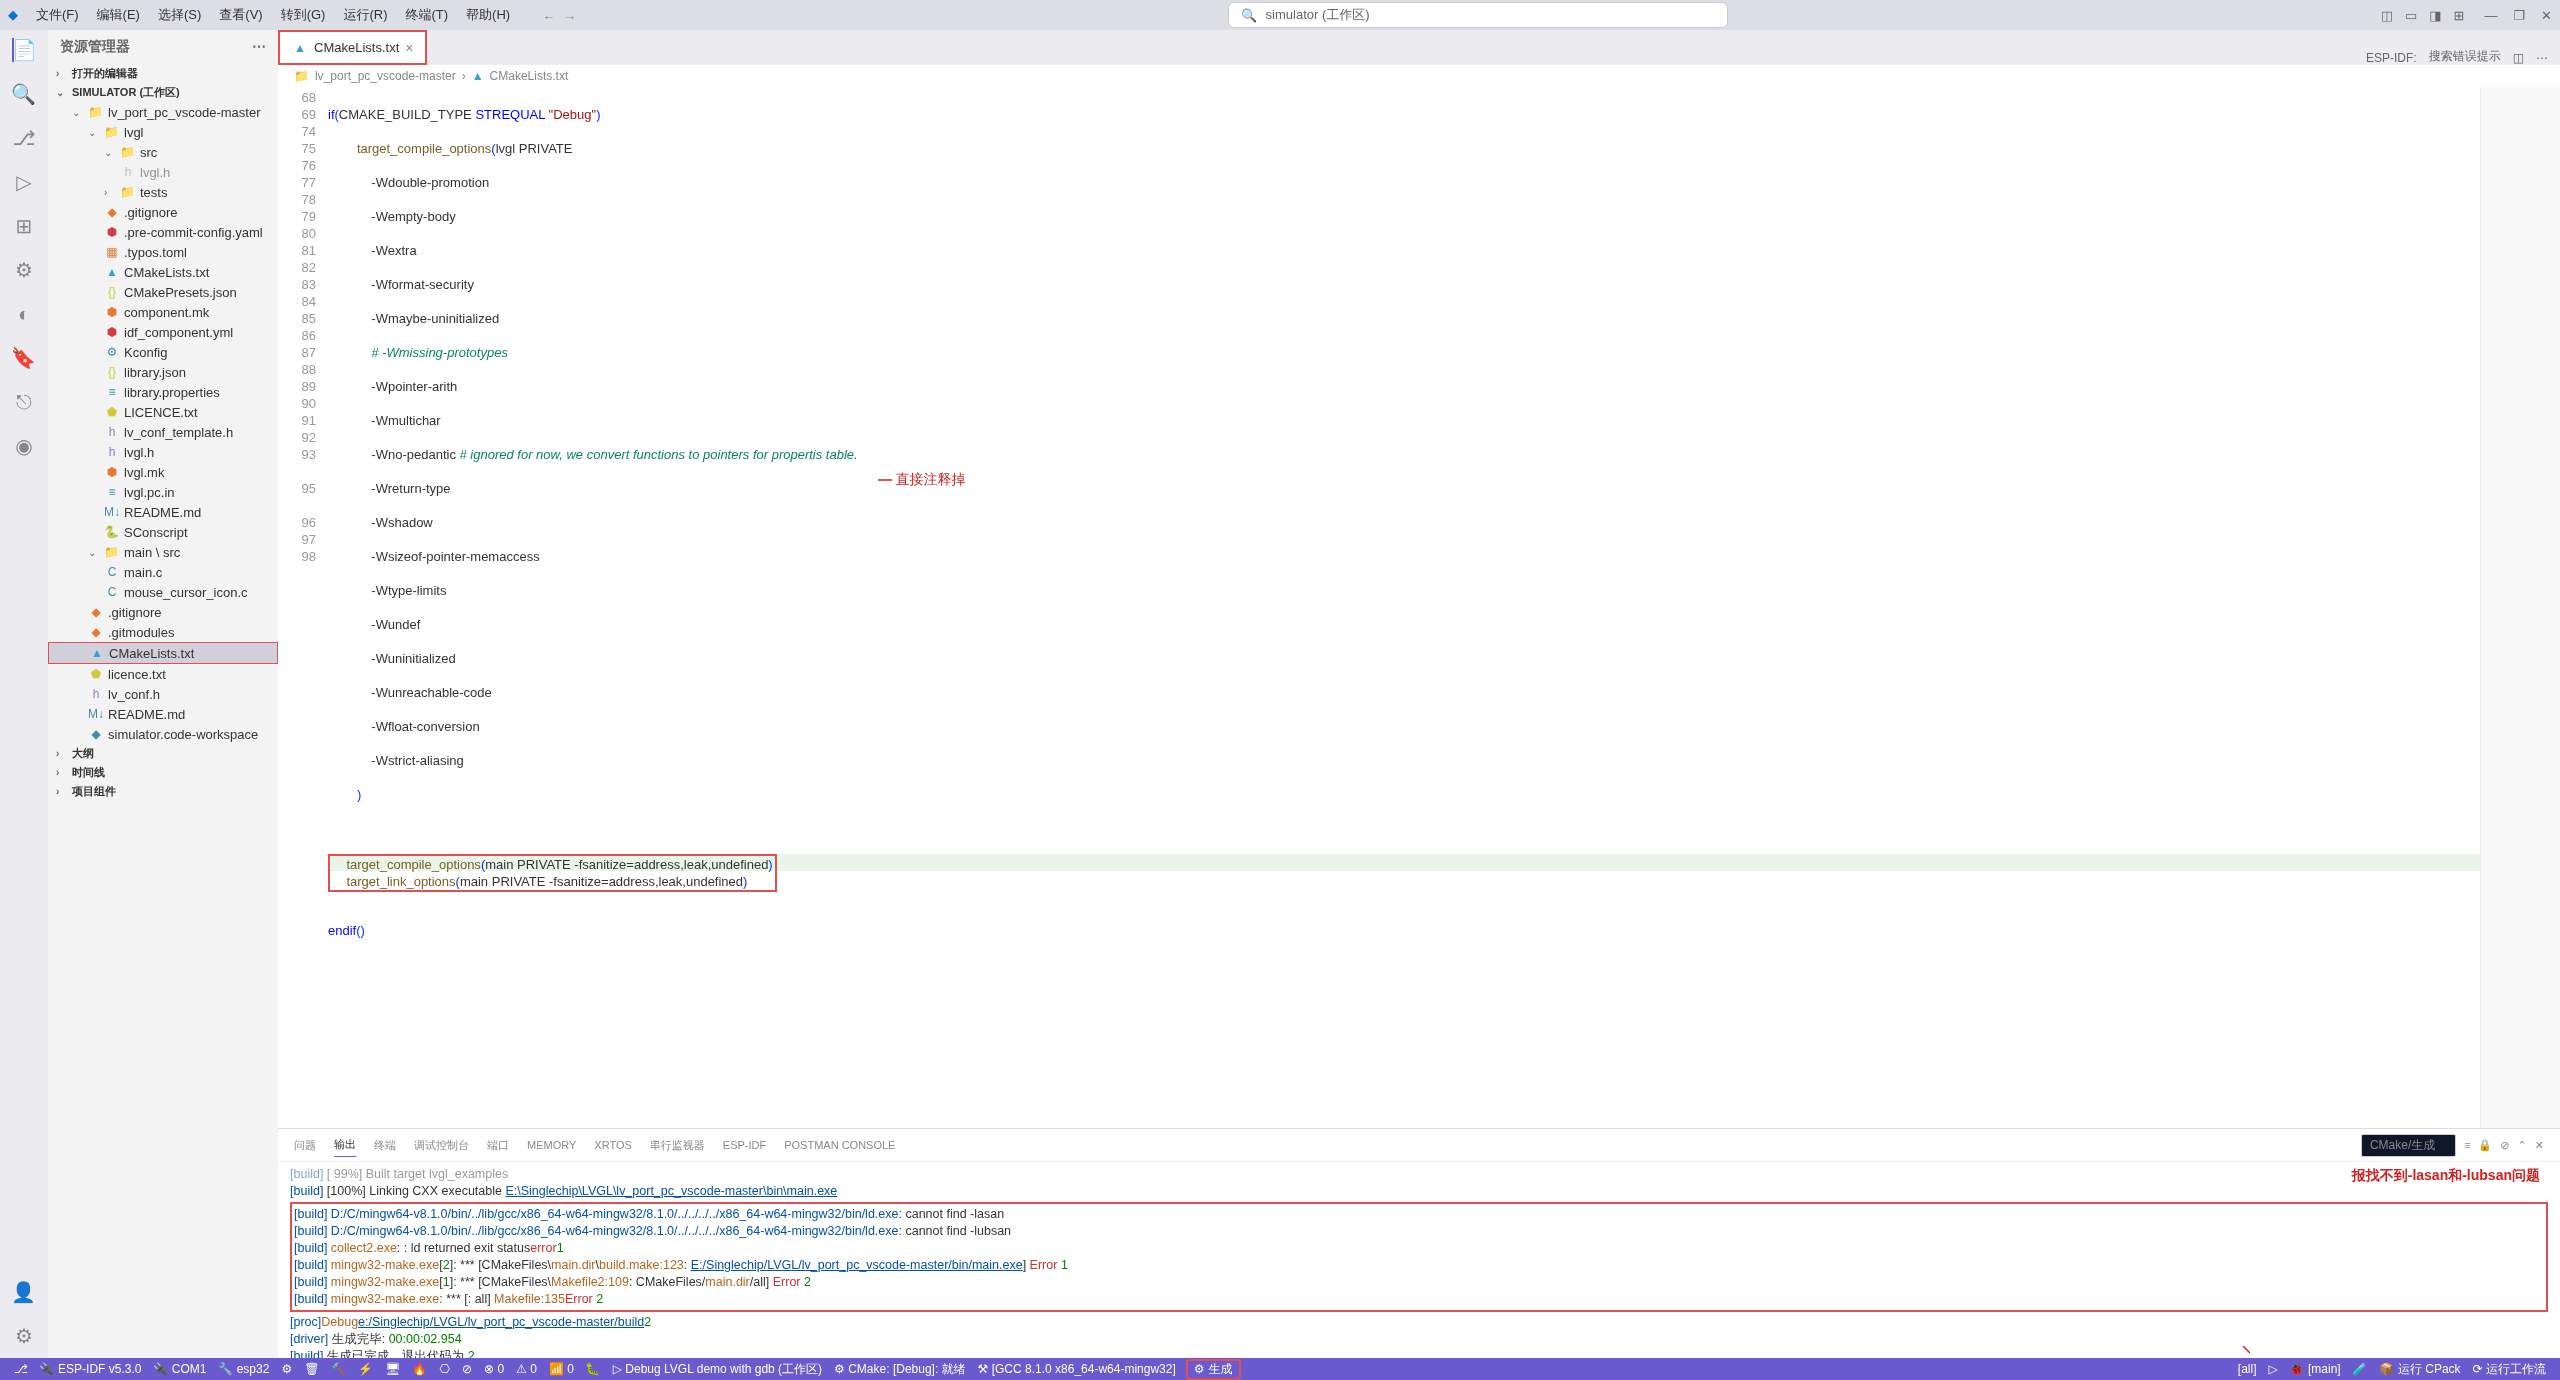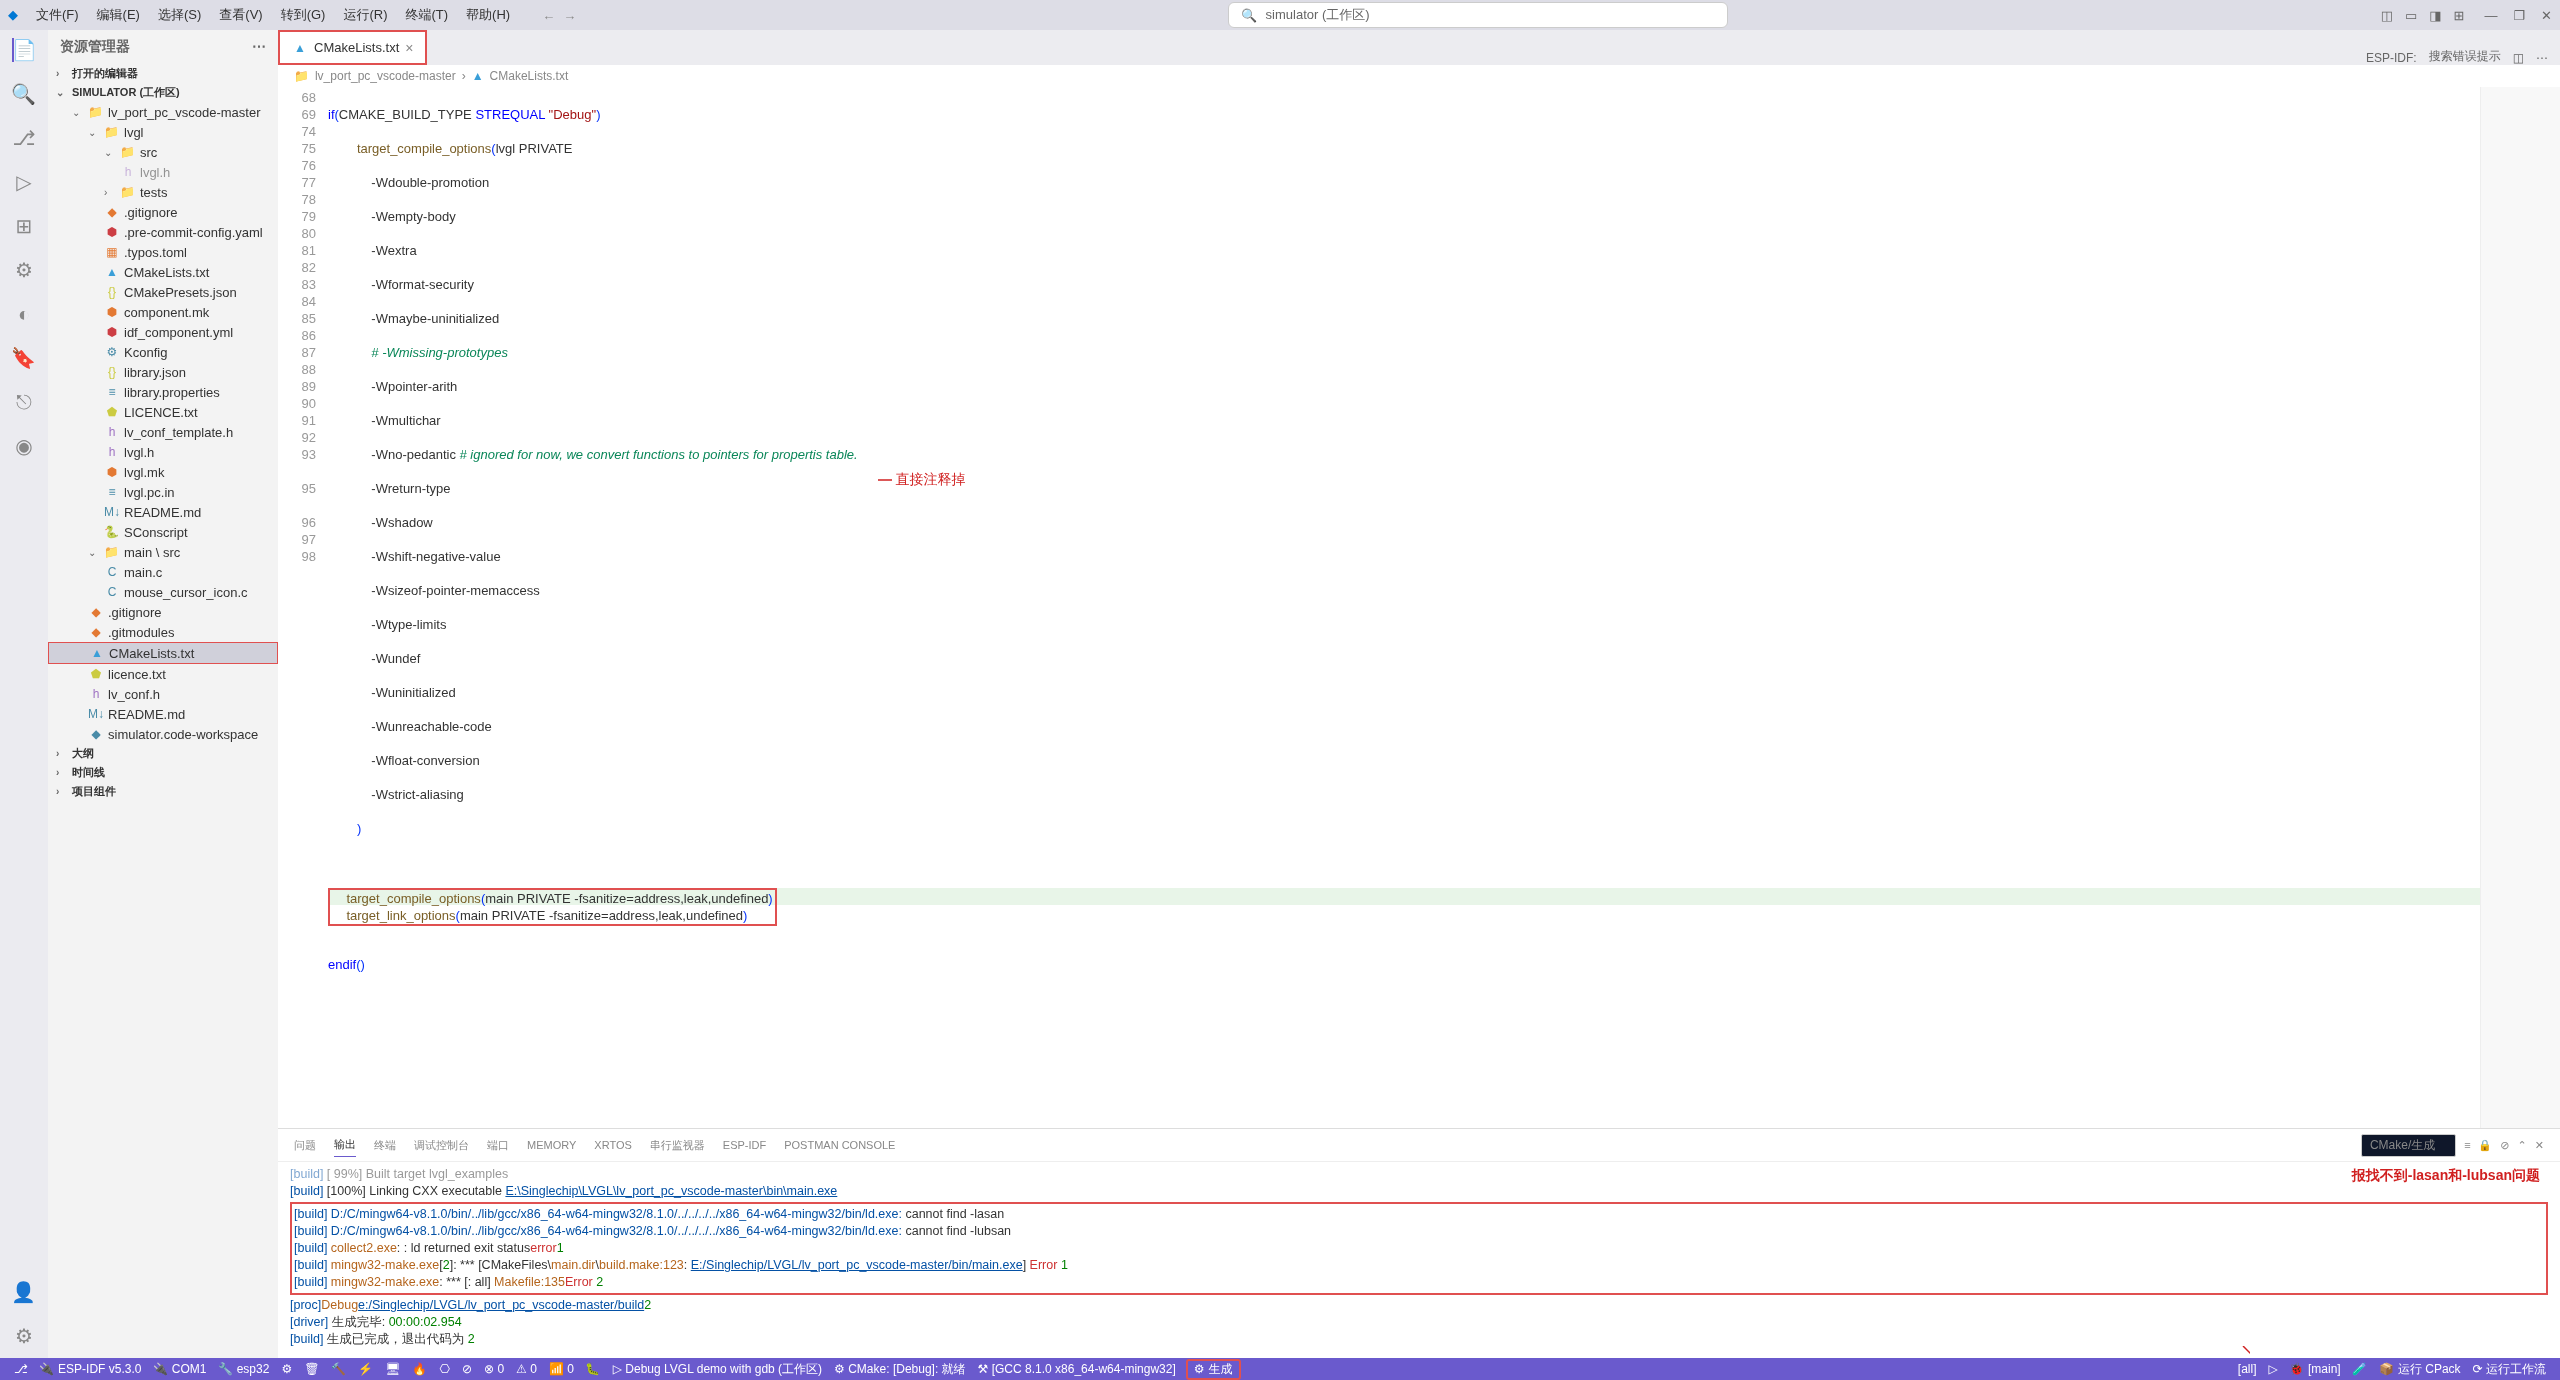--- a/index.html
+++ b/index.html
@@ -375,21 +375,20 @@
 <div class="code-line">            -Wempty-body</div>
 <div class="code-line">            -Wextra</div>
 <div class="code-line">            -Wformat-security</div>
 <div class="code-line">            -Wmaybe-uninitialized</div>
 <div class="code-line"><span class="kw-comment">            # -Wmissing-prototypes</span></div>
 <div class="code-line">            -Wpointer-arith</div>
 <div class="code-line">            -Wmultichar</div>
 <div class="code-line"><span>            -Wno-pedantic </span><span class="kw-comment"># ignored for now, we convert functions to pointers for propertis table.</span></div>
 <div class="code-line">            -Wreturn-type</div>
 <div class="code-line">            -Wshadow</div>
-<div class="code-line">            -Wshift-negative-value</div>
 <div class="code-line">            -Wsizeof-pointer-memaccess</div>
 <div class="code-line">            -Wtype-limits</div>
 <div class="code-line">            -Wundef</div>
 <div class="code-line">            -Wuninitialized</div>
 <div class="code-line">            -Wunreachable-code</div>
 <div class="code-line">            -Wfloat-conversion</div>
 <div class="code-line">            -Wstrict-aliasing</div>
 <div class="code-line"><span>        </span><span class="kw-paren">)</span></div>
 <div class="code-line"></div>
 <div class="code-line highlight-line"><span class="highlight-box" style="padding:0 2px;">    <span class="kw-brown">target_compile_options</span><span class="kw-paren">(</span><span>main PRIVATE -fsanitize=address,leak,undefined</span><span class="kw-paren">)</span><br><span class="kw-brown">    target_link_options</span><span class="kw-paren">(</span><span>main PRIVATE -fsanitize=address,leak,undefined</span><span class="kw-paren">)</span></span></div>
@@ -436,20 +435,21 @@
                 <path d="M5 35 L6 26 L13 31 Z" fill="#d02020"></path>
               </svg>
           </div>
         <div style="opacity: 0.5;"><span class="term-blue">[build]</span> [ 99%] Built target lvgl_examples</div>
             <div><span class="term-blue">[build]</span> [100%] Linking CXX executable <span class="term-link">E:\Singlechip\LVGL\lv_port_pc_vscode-master\bin\main.exe</span></div>
             <div class="output-box">
               <div><span class="term-blue">[build]</span><span class="term-blue"> D:/C/mingw64-v8.1.0/bin/../lib/gcc/x86_64-w64-mingw32/8.1.0/../../../../x86_64-w64-mingw32/bin/ld.exe:</span> cannot find -lasan</div>
               <div><span class="term-blue">[build]</span><span class="term-blue"> D:/C/mingw64-v8.1.0/bin/../lib/gcc/x86_64-w64-mingw32/8.1.0/../../../../x86_64-w64-mingw32/bin/ld.exe:</span> cannot find -lubsan</div>
               <div><span class="term-blue">[build]</span><span class="term-orange"> collect2.exe</span>: : ld returned  exit status<span class="term-red">error</span><span class="term-green">1</span></div>
               <div><span class="term-blue">[build]</span><span class="term-orange"> mingw32-make.exe</span>[<span class="term-green">2</span>]: *** [CMakeFiles\<span class="term-orange">main.dir</span>\<span class="term-orange">build.make:123</span>: <span class="term-link">E:/Singlechip/LVGL/lv_port_pc_vscode-master/bin/main.exe</span>] <span class="term-red">Error</span> <span class="term-green">1</span></div>
+              <div><span class="term-blue">[build]</span><span class="term-orange"> mingw32-make.exe</span>[<span class="term-green">1</span>]: *** [CMakeFiles\<span class="term-orange">Makefile2:109</span>: CMakeFiles/<span class="term-orange">main.dir</span>/all] <span class="term-red">Error</span> <span class="term-green">2</span></div>
               <div><span class="term-blue">[build]</span><span class="term-orange"> mingw32-make.exe</span>: *** [: all] <span class="term-orange">Makefile:135</span><span class="term-red">Error</span> <span class="term-green">2</span></div>
             </div>
             <div><span class="term-blue">[proc]</span><span class="term-orange">Debug</span><span class="term-link">e:/Singlechip/LVGL/lv_port_pc_vscode-master/build</span><span class="term-green">2</span></div>
             <div><span class="term-blue">[driver]</span> 生成完毕: <span class="term-green">00:00:02.954</span></div>
             <div><span class="term-blue">[build]</span> 生成已完成，退出代码为 <span class="term-green">2</span></div>
           </div>
       </div>
     </div>
   </div>
 

